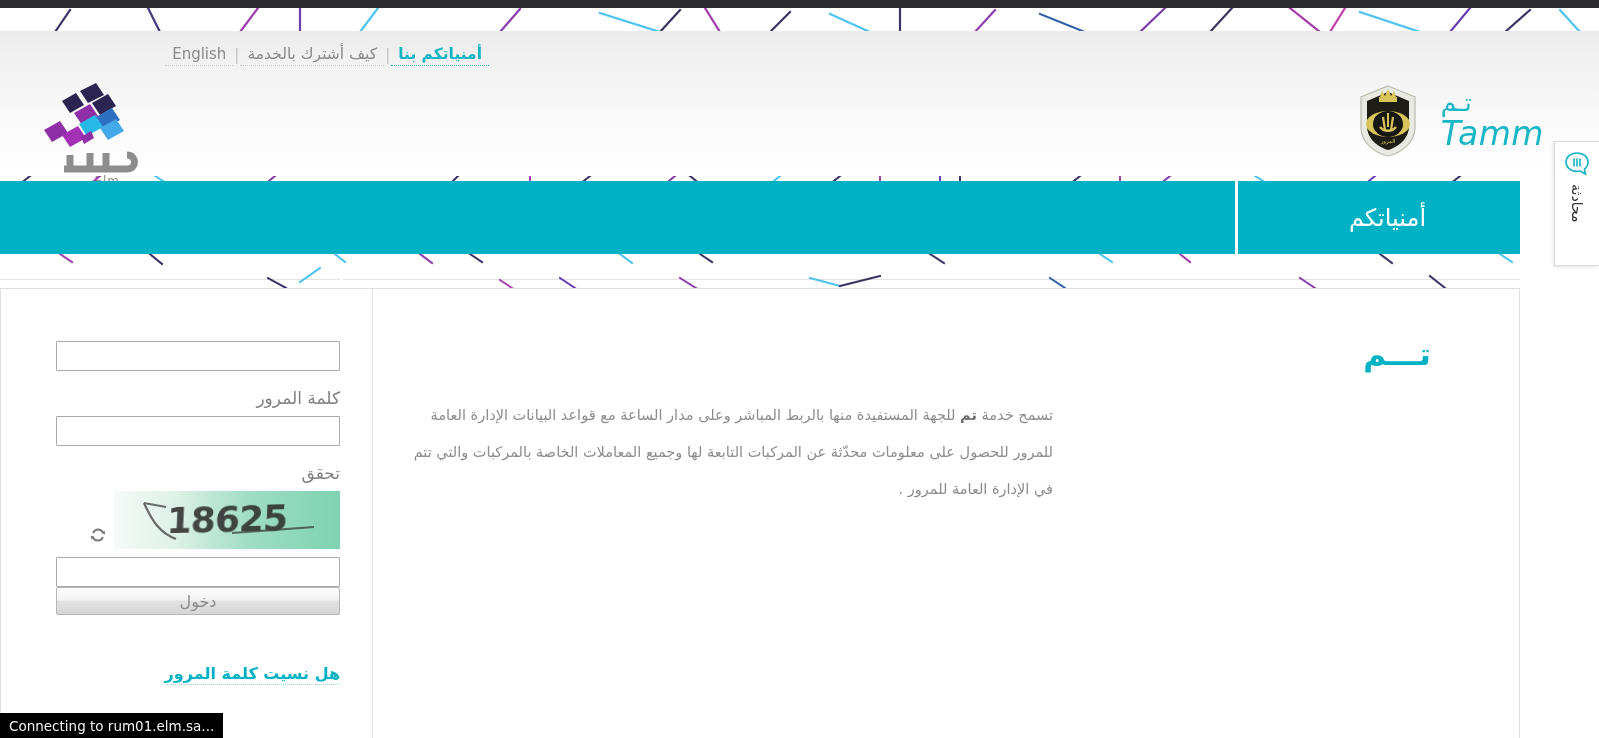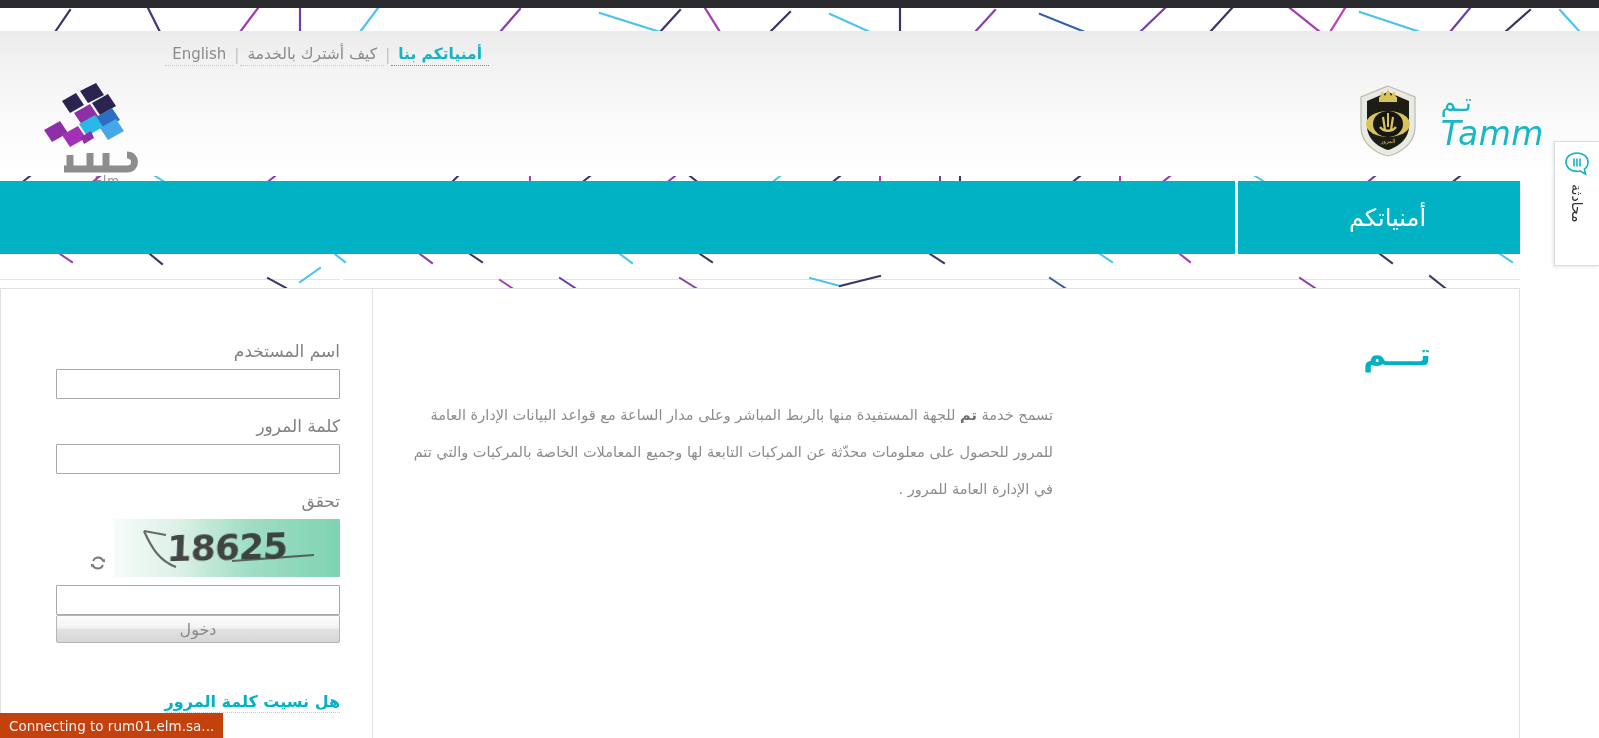--- a/index.html
+++ b/index.html
@@ -263,21 +263,21 @@
     border-bottom: 1px dotted #9fdde4;
     width: fit-content;
     margin-right: 0;
     padding-bottom: 1px;
   }
 
   
   .status-bar {
     position: absolute; bottom: 0; left: 0;
     height: 25px;
-    background: #c2410c;
+    background: #000000;
     color: #f2f2f2;
     font-size: 13.5px;
     font-family: "DejaVu Sans", "Liberation Sans", sans-serif;
     display: flex; align-items: center;
     padding: 0 9px;
     direction: ltr;
     z-index: 60;
     white-space: nowrap;
   }
 </style>
@@ -456,21 +456,20 @@
 
     <div class="panel-right">
       <h1 class="intro-title">تـــم</h1>
       <p class="intro-body">
         <span>تسمح خدمة </span><b>تم</b><span> للجهة المستفيدة منها بالربط المباشر وعلى مدار الساعة مع قواعد البيانات الإدارة العامة للمرور للحصول على معلومات محدّثة عن المركبات التابعة لها وجميع المعاملات الخاصة بالمركبات والتي تتم في الإدارة العامة للمرور .</span>
       </p>
     </div>
 
     <div class="panel-left">
 
-      <div class="field-label">اسم المستخدم</div>
       <input class="text-input" type="text" value="" style="">
 
       <div class="field-label">كلمة المرور</div>
       <input class="text-input" type="password" value="" style="">
 
       <div class="field-label">تحقق</div>
 
       <div class="captcha-row">
         <div class="captcha-img">
           <span class="captcha-text">18625</span>

